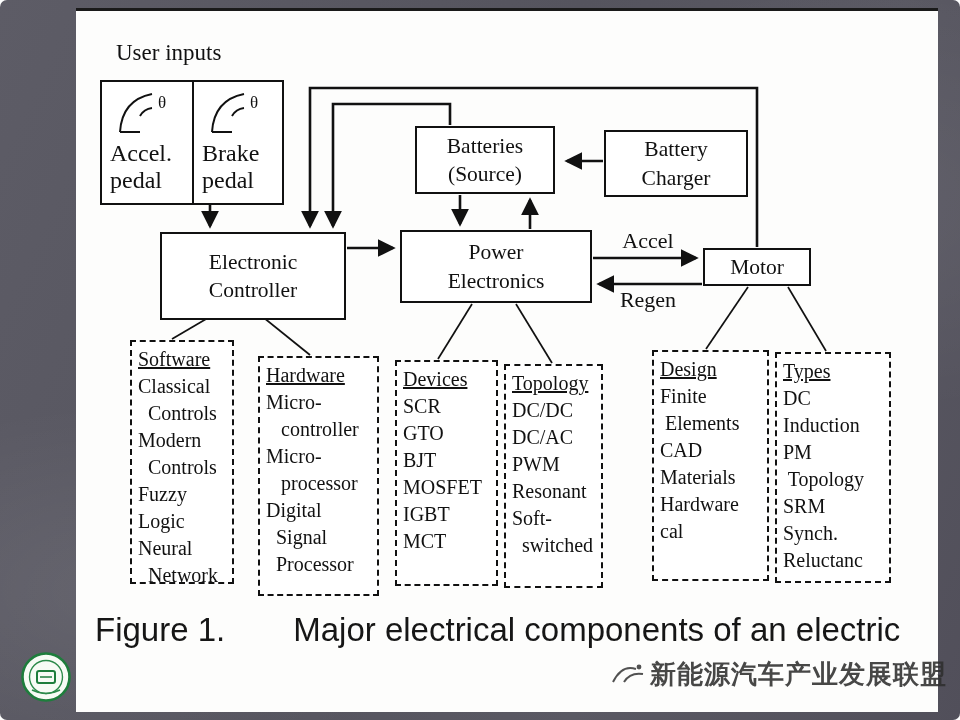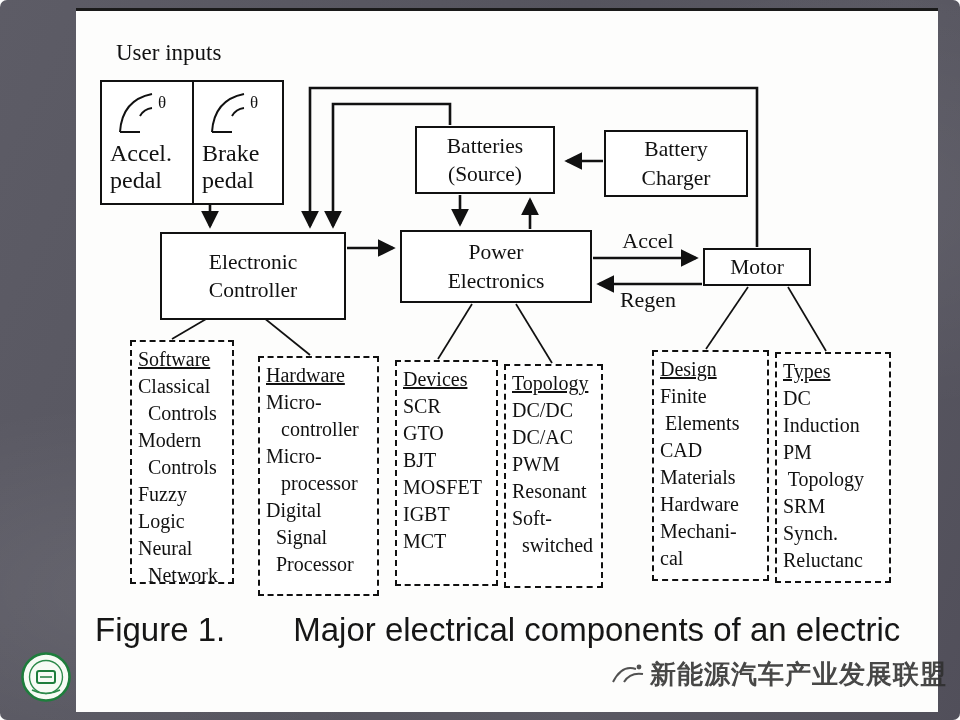--- a/index.html
+++ b/index.html
@@ -194,21 +194,20 @@
     <div class="li">  switched</div>
   </div>
 
   <div class="dbox" style="left:652px; top:350px; width:117px; height:231px;">
     <div class="hd">Design</div>
     <div class="li">Finite</div>
     <div class="li"> Elements</div>
     <div class="li">CAD</div>
     <div class="li">Materials</div>
     <div class="li">Hardware</div>
-    <div class="li">Mechani-</div>
     <div class="li">cal</div>
   </div>
 
   <div class="dbox" style="left:775px; top:352px; width:116px; height:231px;">
     <div class="hd">Types</div>
     <div class="li">DC</div>
     <div class="li">Induction</div>
     <div class="li">PM</div>
     <div class="li"> Topology</div>
     <div class="li">SRM</div>

